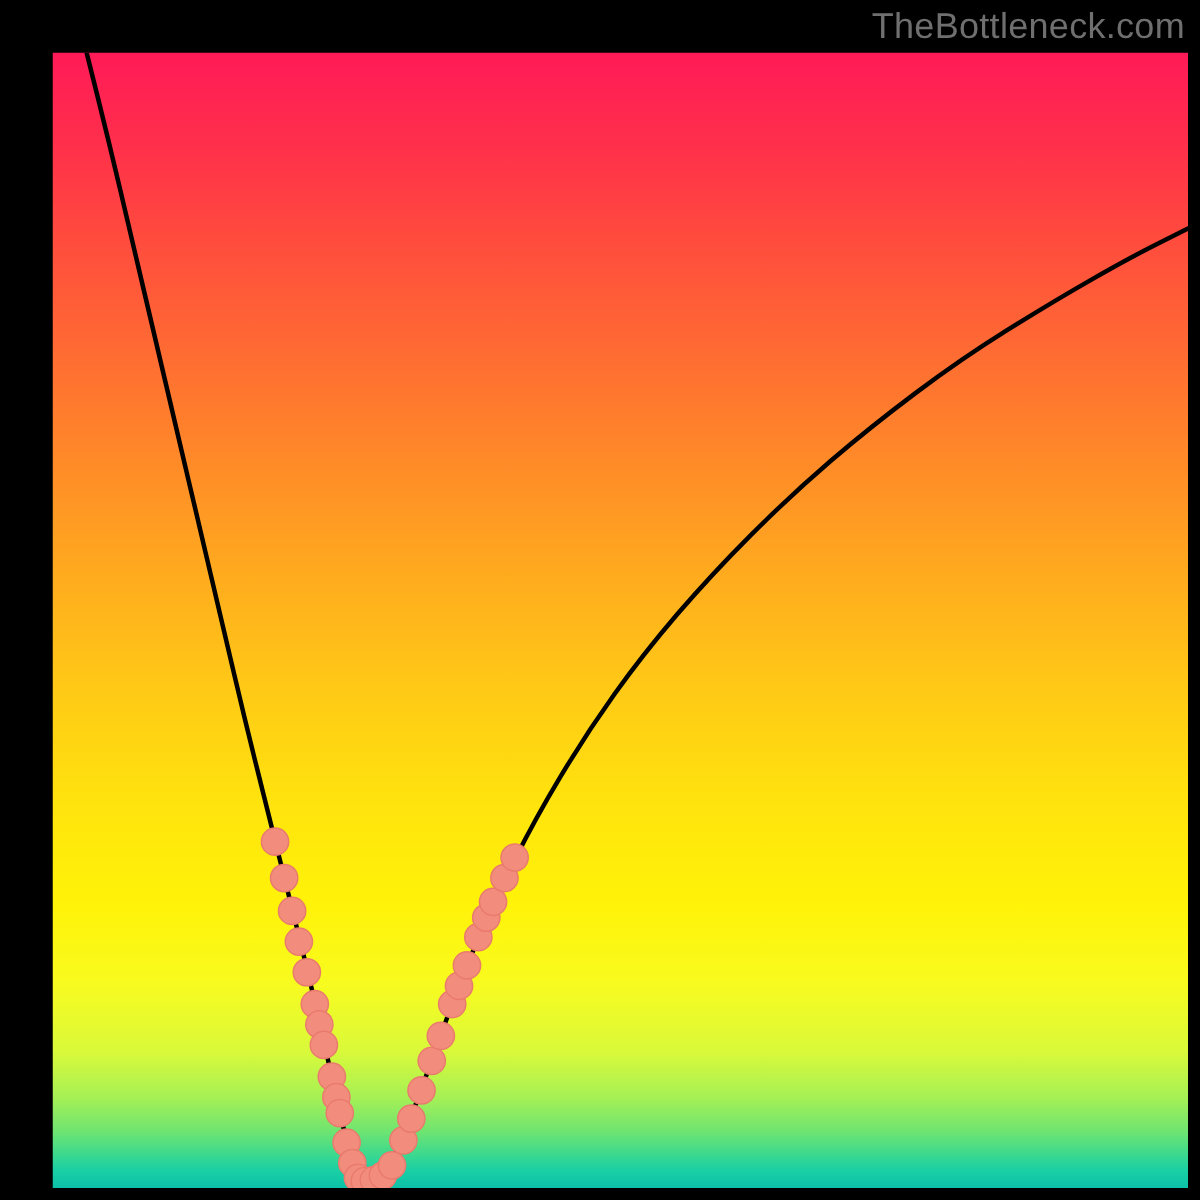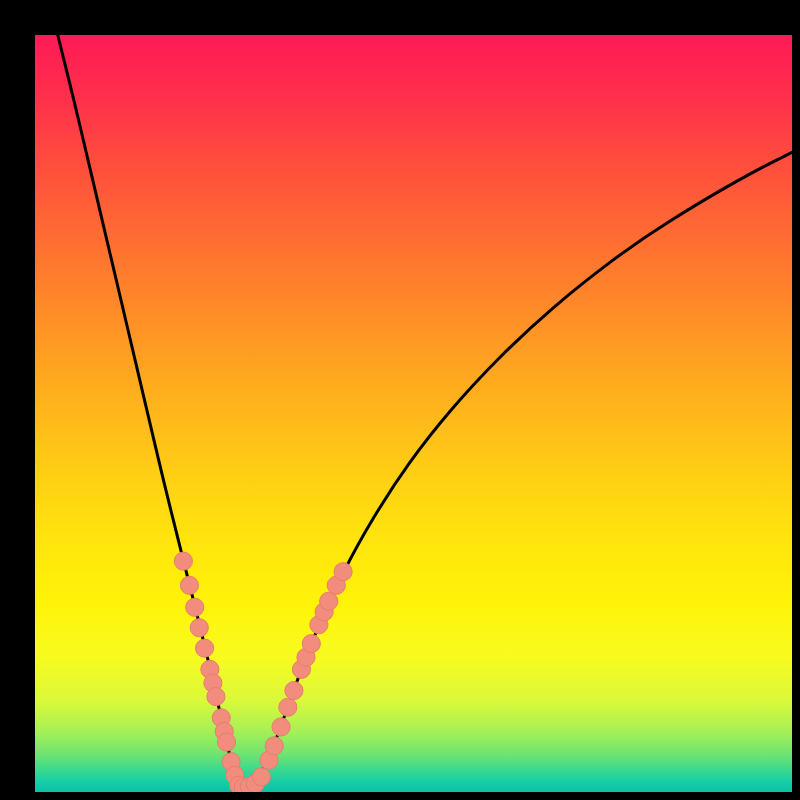--- a/index.html
+++ b/index.html
@@ -105,13 +105,14 @@
           <circle cx="271.01" cy="622.25" r="9.08" fill="#f28d7d" stroke="#e97b6e" stroke-width="1"></circle>
           <circle cx="276.31" cy="608.63" r="9.08" fill="#f28d7d" stroke="#e97b6e" stroke-width="1"></circle>
           <circle cx="283.88" cy="589.70" r="9.08" fill="#f28d7d" stroke="#e97b6e" stroke-width="1"></circle>
           <circle cx="289.17" cy="576.83" r="9.08" fill="#f28d7d" stroke="#e97b6e" stroke-width="1"></circle>
           <circle cx="293.72" cy="566.24" r="9.08" fill="#f28d7d" stroke="#e97b6e" stroke-width="1"></circle>
           <circle cx="301.29" cy="550.34" r="9.08" fill="#f28d7d" stroke="#e97b6e" stroke-width="1"></circle>
           <circle cx="308.10" cy="536.71" r="9.08" fill="#f28d7d" stroke="#e97b6e" stroke-width="1"></circle>
         </g>
     </svg>
   </div>
+  <div class="watermark">TheBottleneck.com</div>
 </div>
 
 </body></html>

